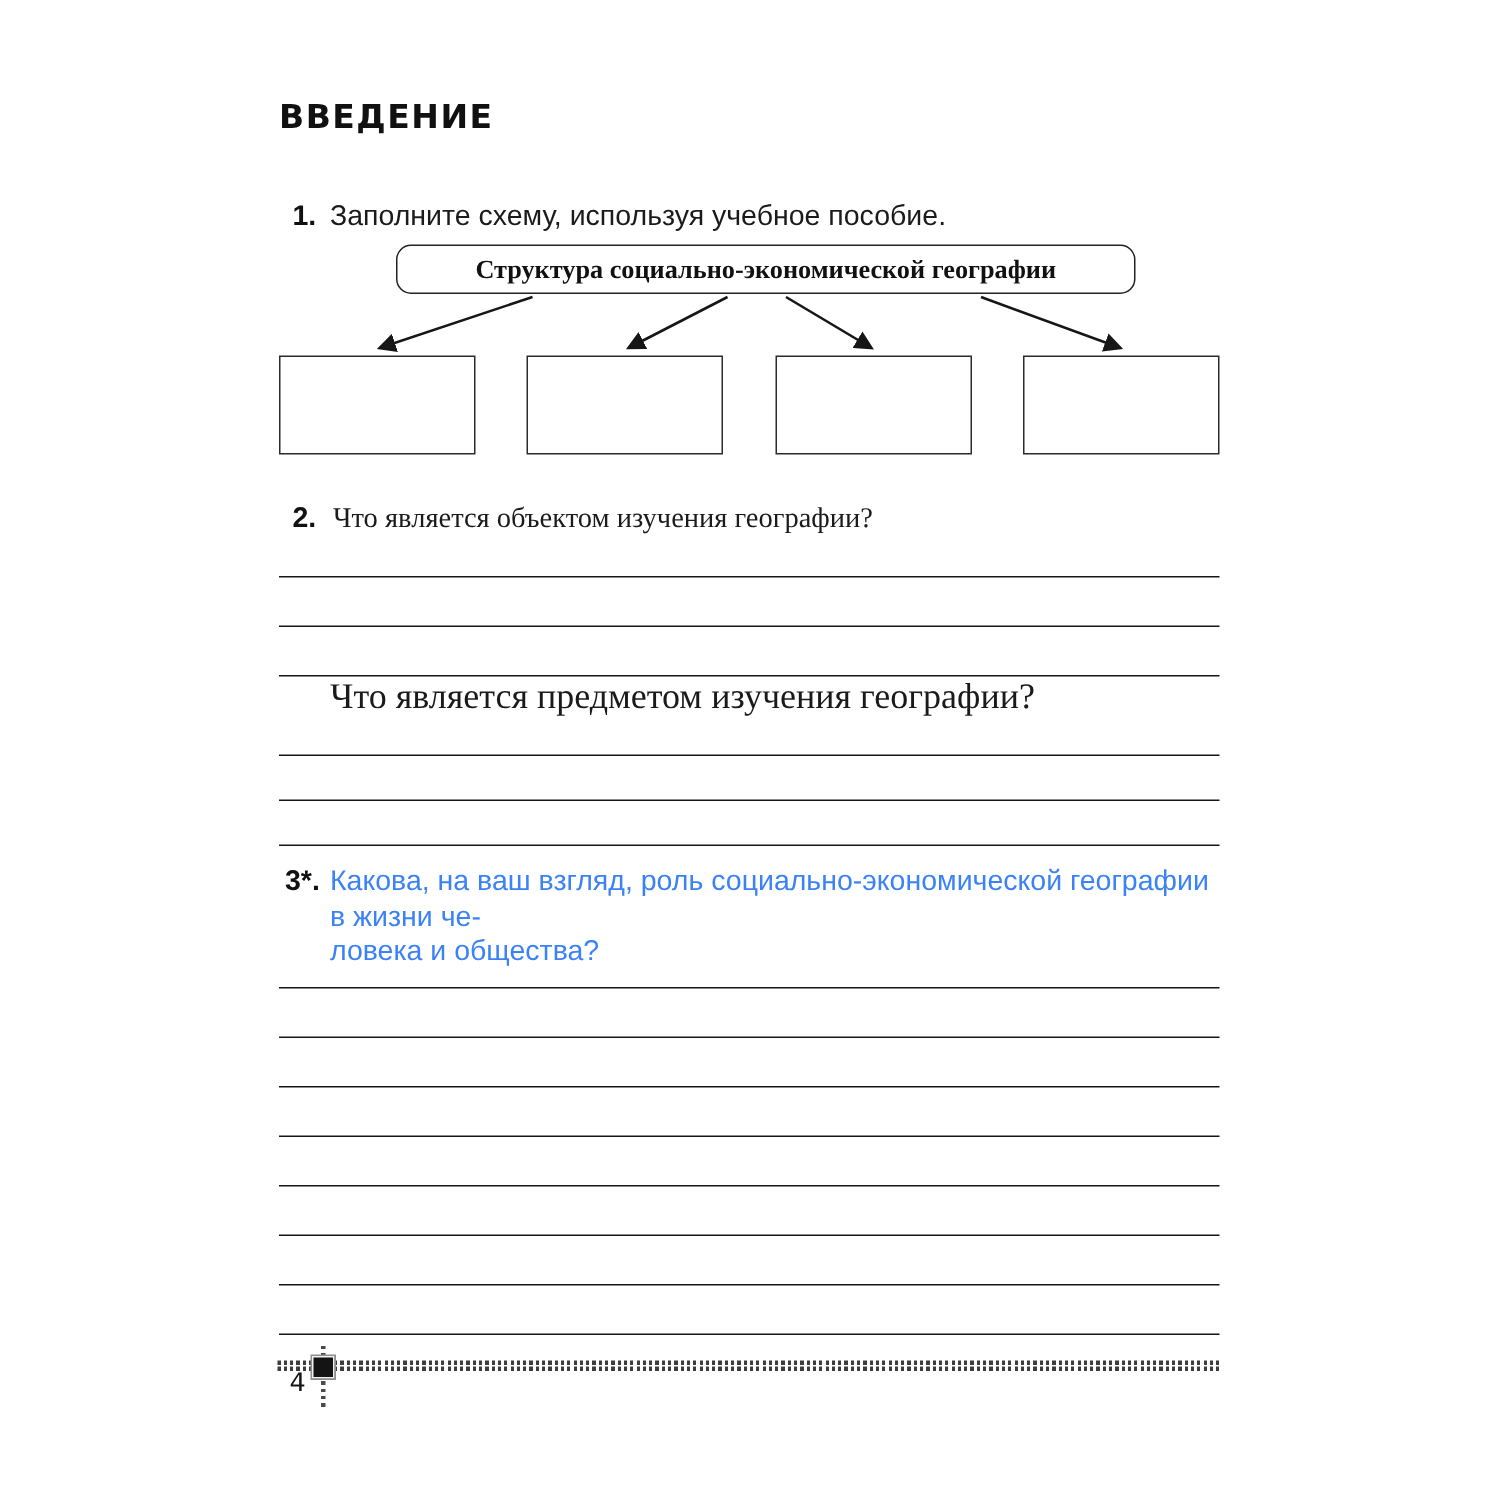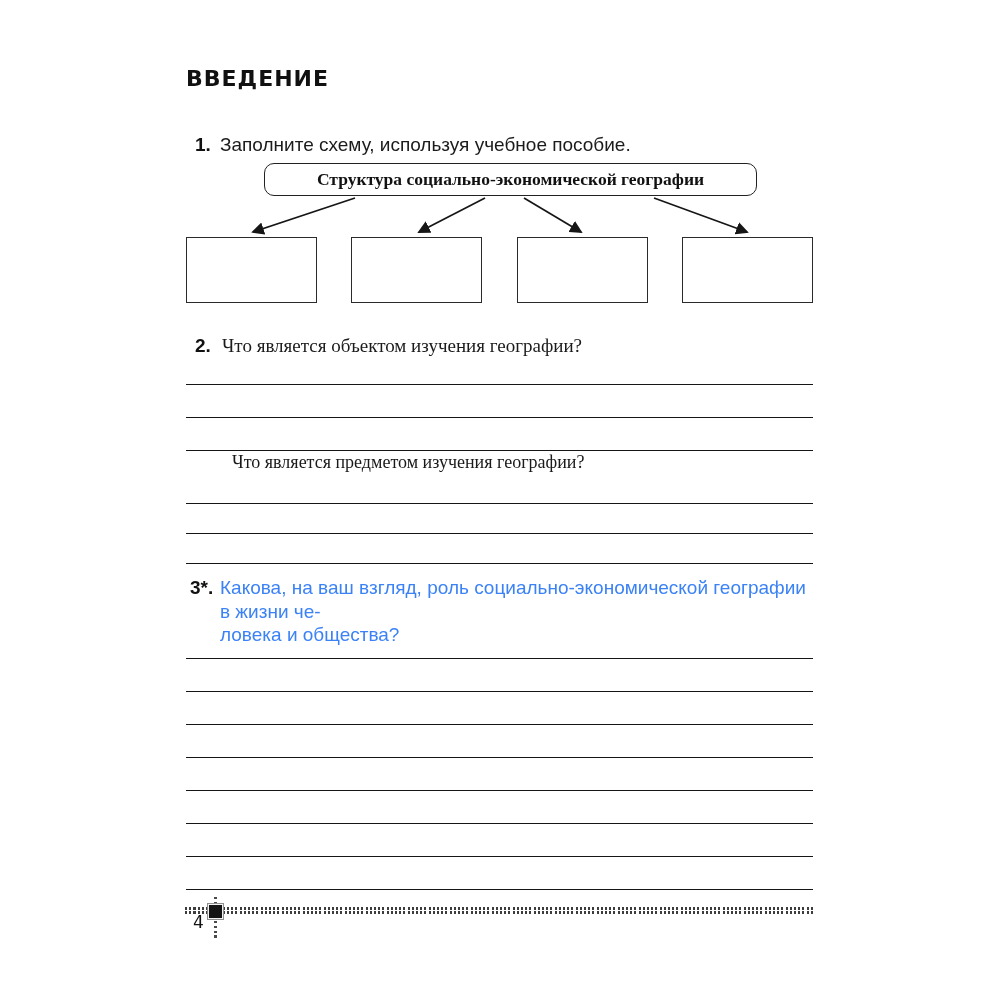--- a/index.html
+++ b/index.html
@@ -29,22 +29,22 @@
   .arrows{position:absolute;left:180px;top:196px;}
   .branch-box{
     position:absolute;top:237px;width:131px;height:66px;
     border:1.8px solid #2b2b2b;background:#fff;box-sizing:border-box;
   }
   .wline{
     position:absolute;left:186px;width:627px;height:0;
     border-top:1.9px solid #161616;
   }
   .serif-q{
-    position:absolute;left:232px;top:452px;
-    font-family:"Liberation Serif",serif;font-size:18px;color:#1a1a1a;
+    position:absolute;left:220px;top:452px;
+    font-family:"Liberation Serif",serif;font-size:24px;color:#1a1a1a;
   }
   .q3-lines{
     position:absolute;left:220px;top:576px;width:600px;
     font-size:19px;line-height:23.5px;color:#3b82f6;
   }
   .band{position:absolute;left:185px;top:907px;width:629px;height:7px;}
   .band .r{
     height:2.6px;
     background:repeating-linear-gradient(90deg,#3d3d3d 0 2.1px,rgba(0,0,0,0) 2.1px 4.2px);
   }

